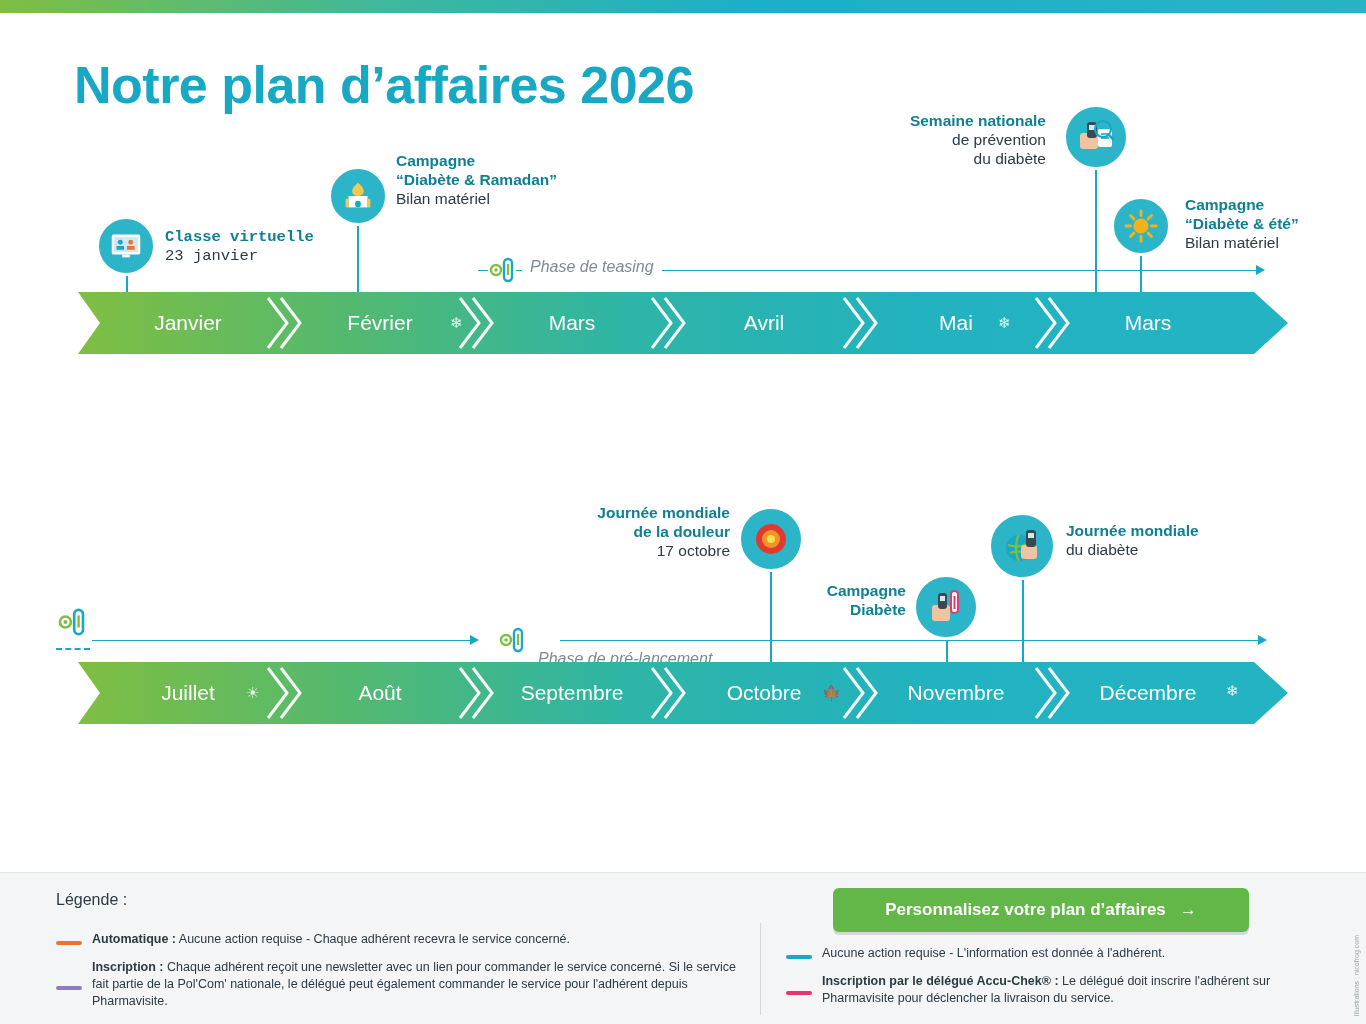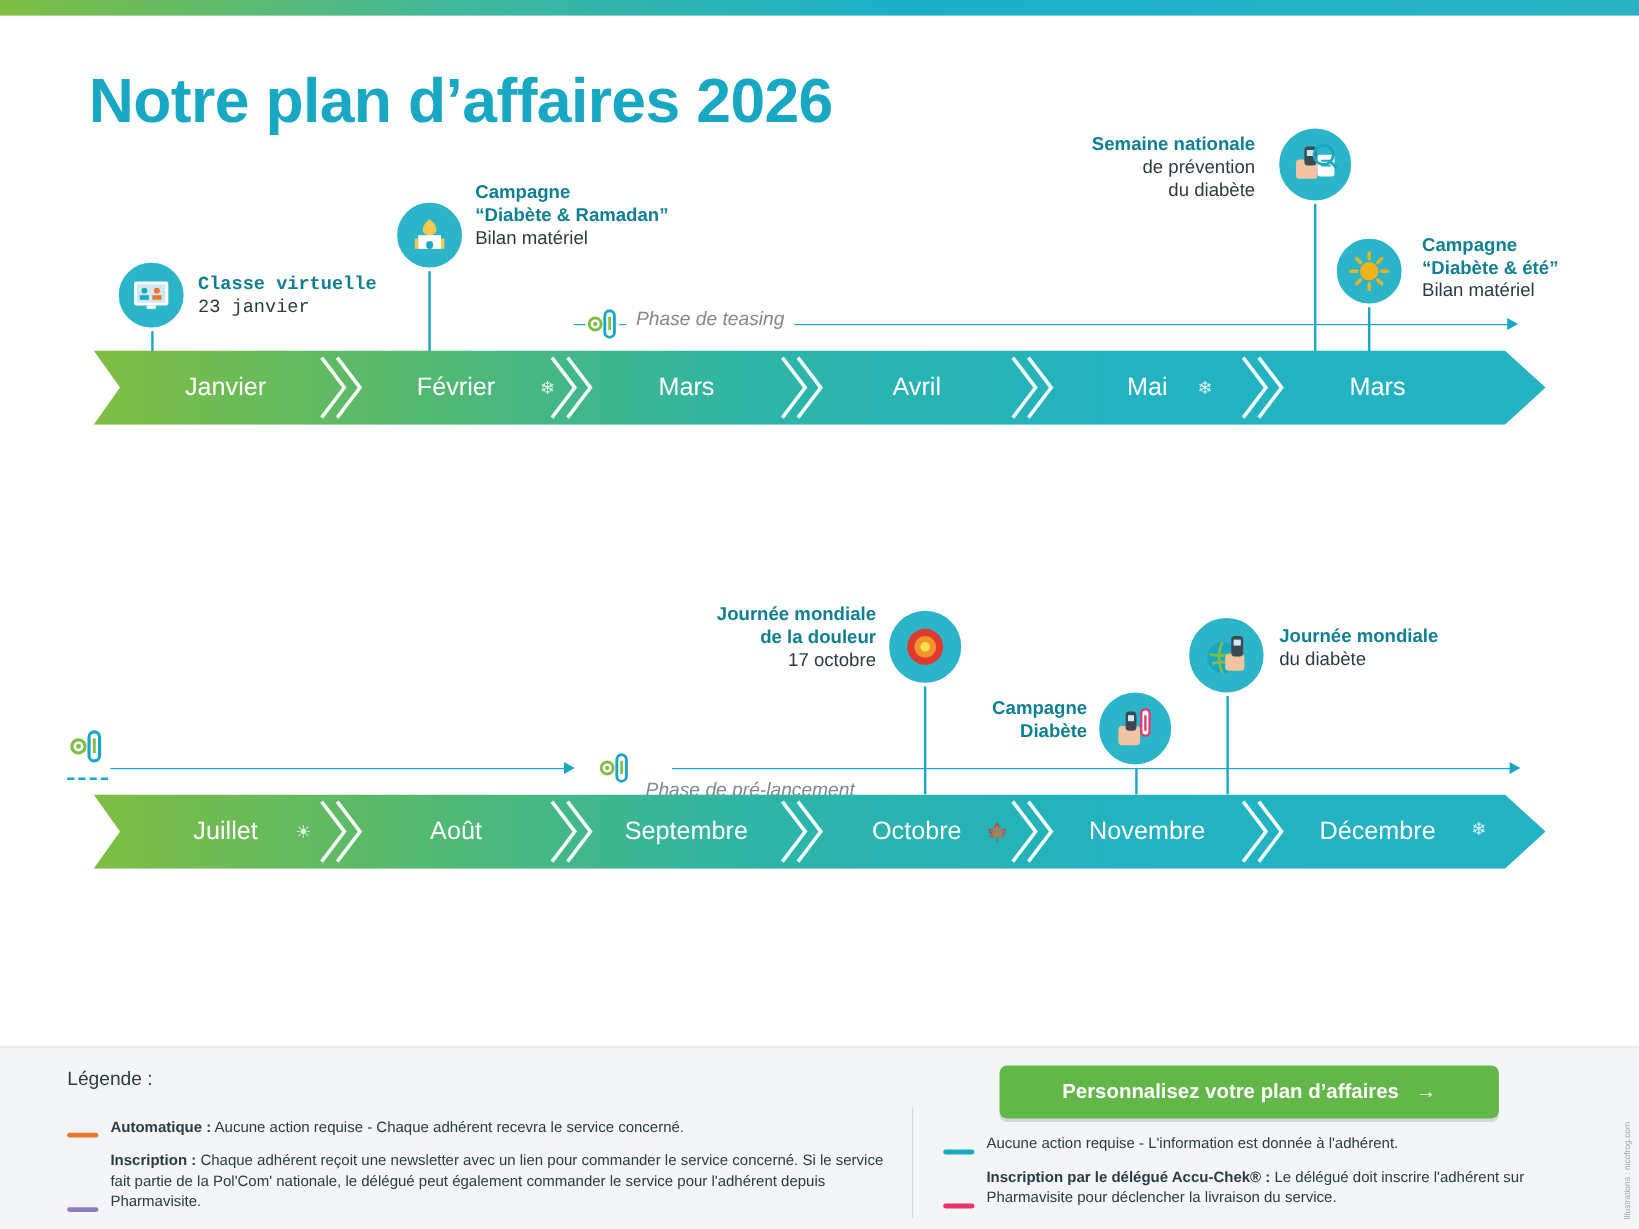--- a/index.html
+++ b/index.html
@@ -52,21 +52,21 @@
     background:#ffffff; padding:0 8px;
   }
   .dashline { position:absolute; border-top:2px dashed #19a8c4; }
 
   
   .legendzone {
     position:absolute; left:0; top:872px; width:1366px; height:152px;
     background:#f4f5f6; border-top:1px solid #e2e4e6;
   }
   .legend-title { position:absolute; left:56px; top:18px; font-size:16px; color:#2a3b44; }
-  .lrow { position:absolute; display:flex; align-items:flex-end; gap:10px; }
+  .lrow { position:absolute; display:flex; align-items:center; gap:10px; }
   .dash { width:26px; height:4px; border-radius:2px; margin-top:7px; flex:0 0 auto;}
   .ltext { font-size:12.5px; color:#2a3b44; line-height:1.35; }
   .ltext b { font-weight:bold; }
 
   .divider { position:absolute; width:1px; background:#d5d8da; }
 
   .cta {
     position:absolute; left:833px; top:888px; width:416px; height:44px;
     background:#63b748; border-radius:6px; color:#ffffff; font-weight:bold; font-size:17px;
     display:flex; align-items:center; justify-content:center; gap:14px;

